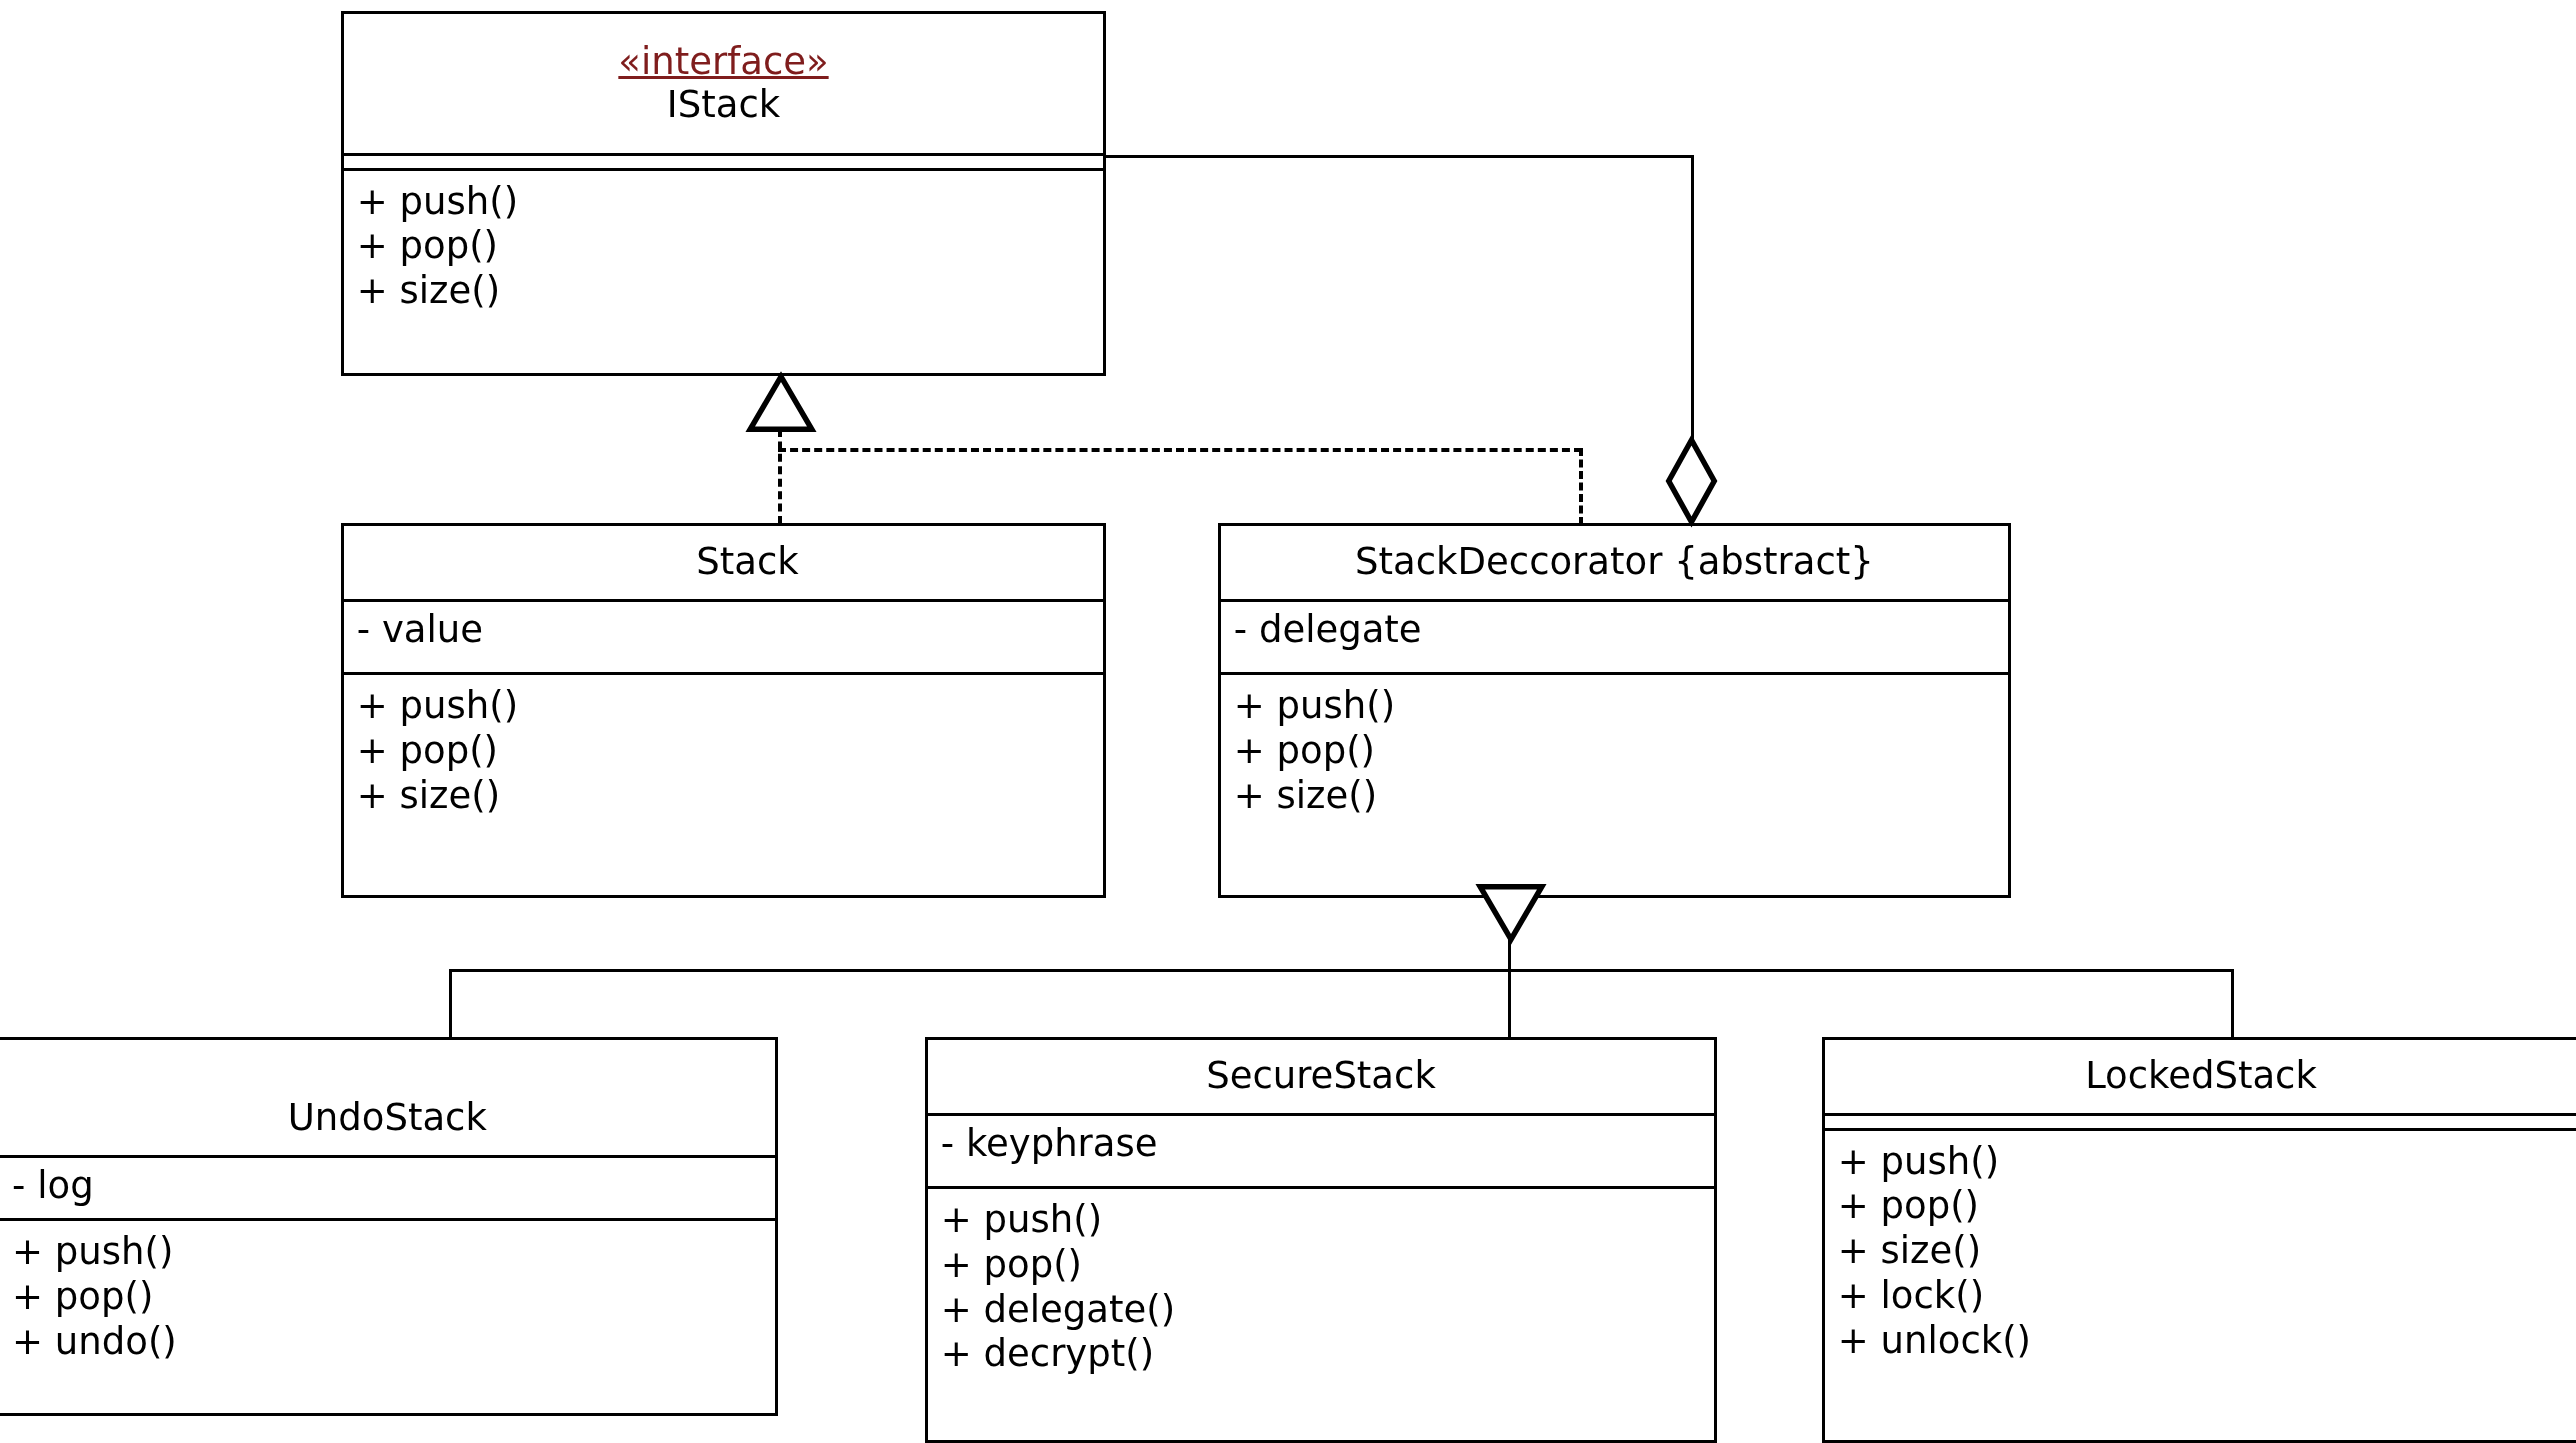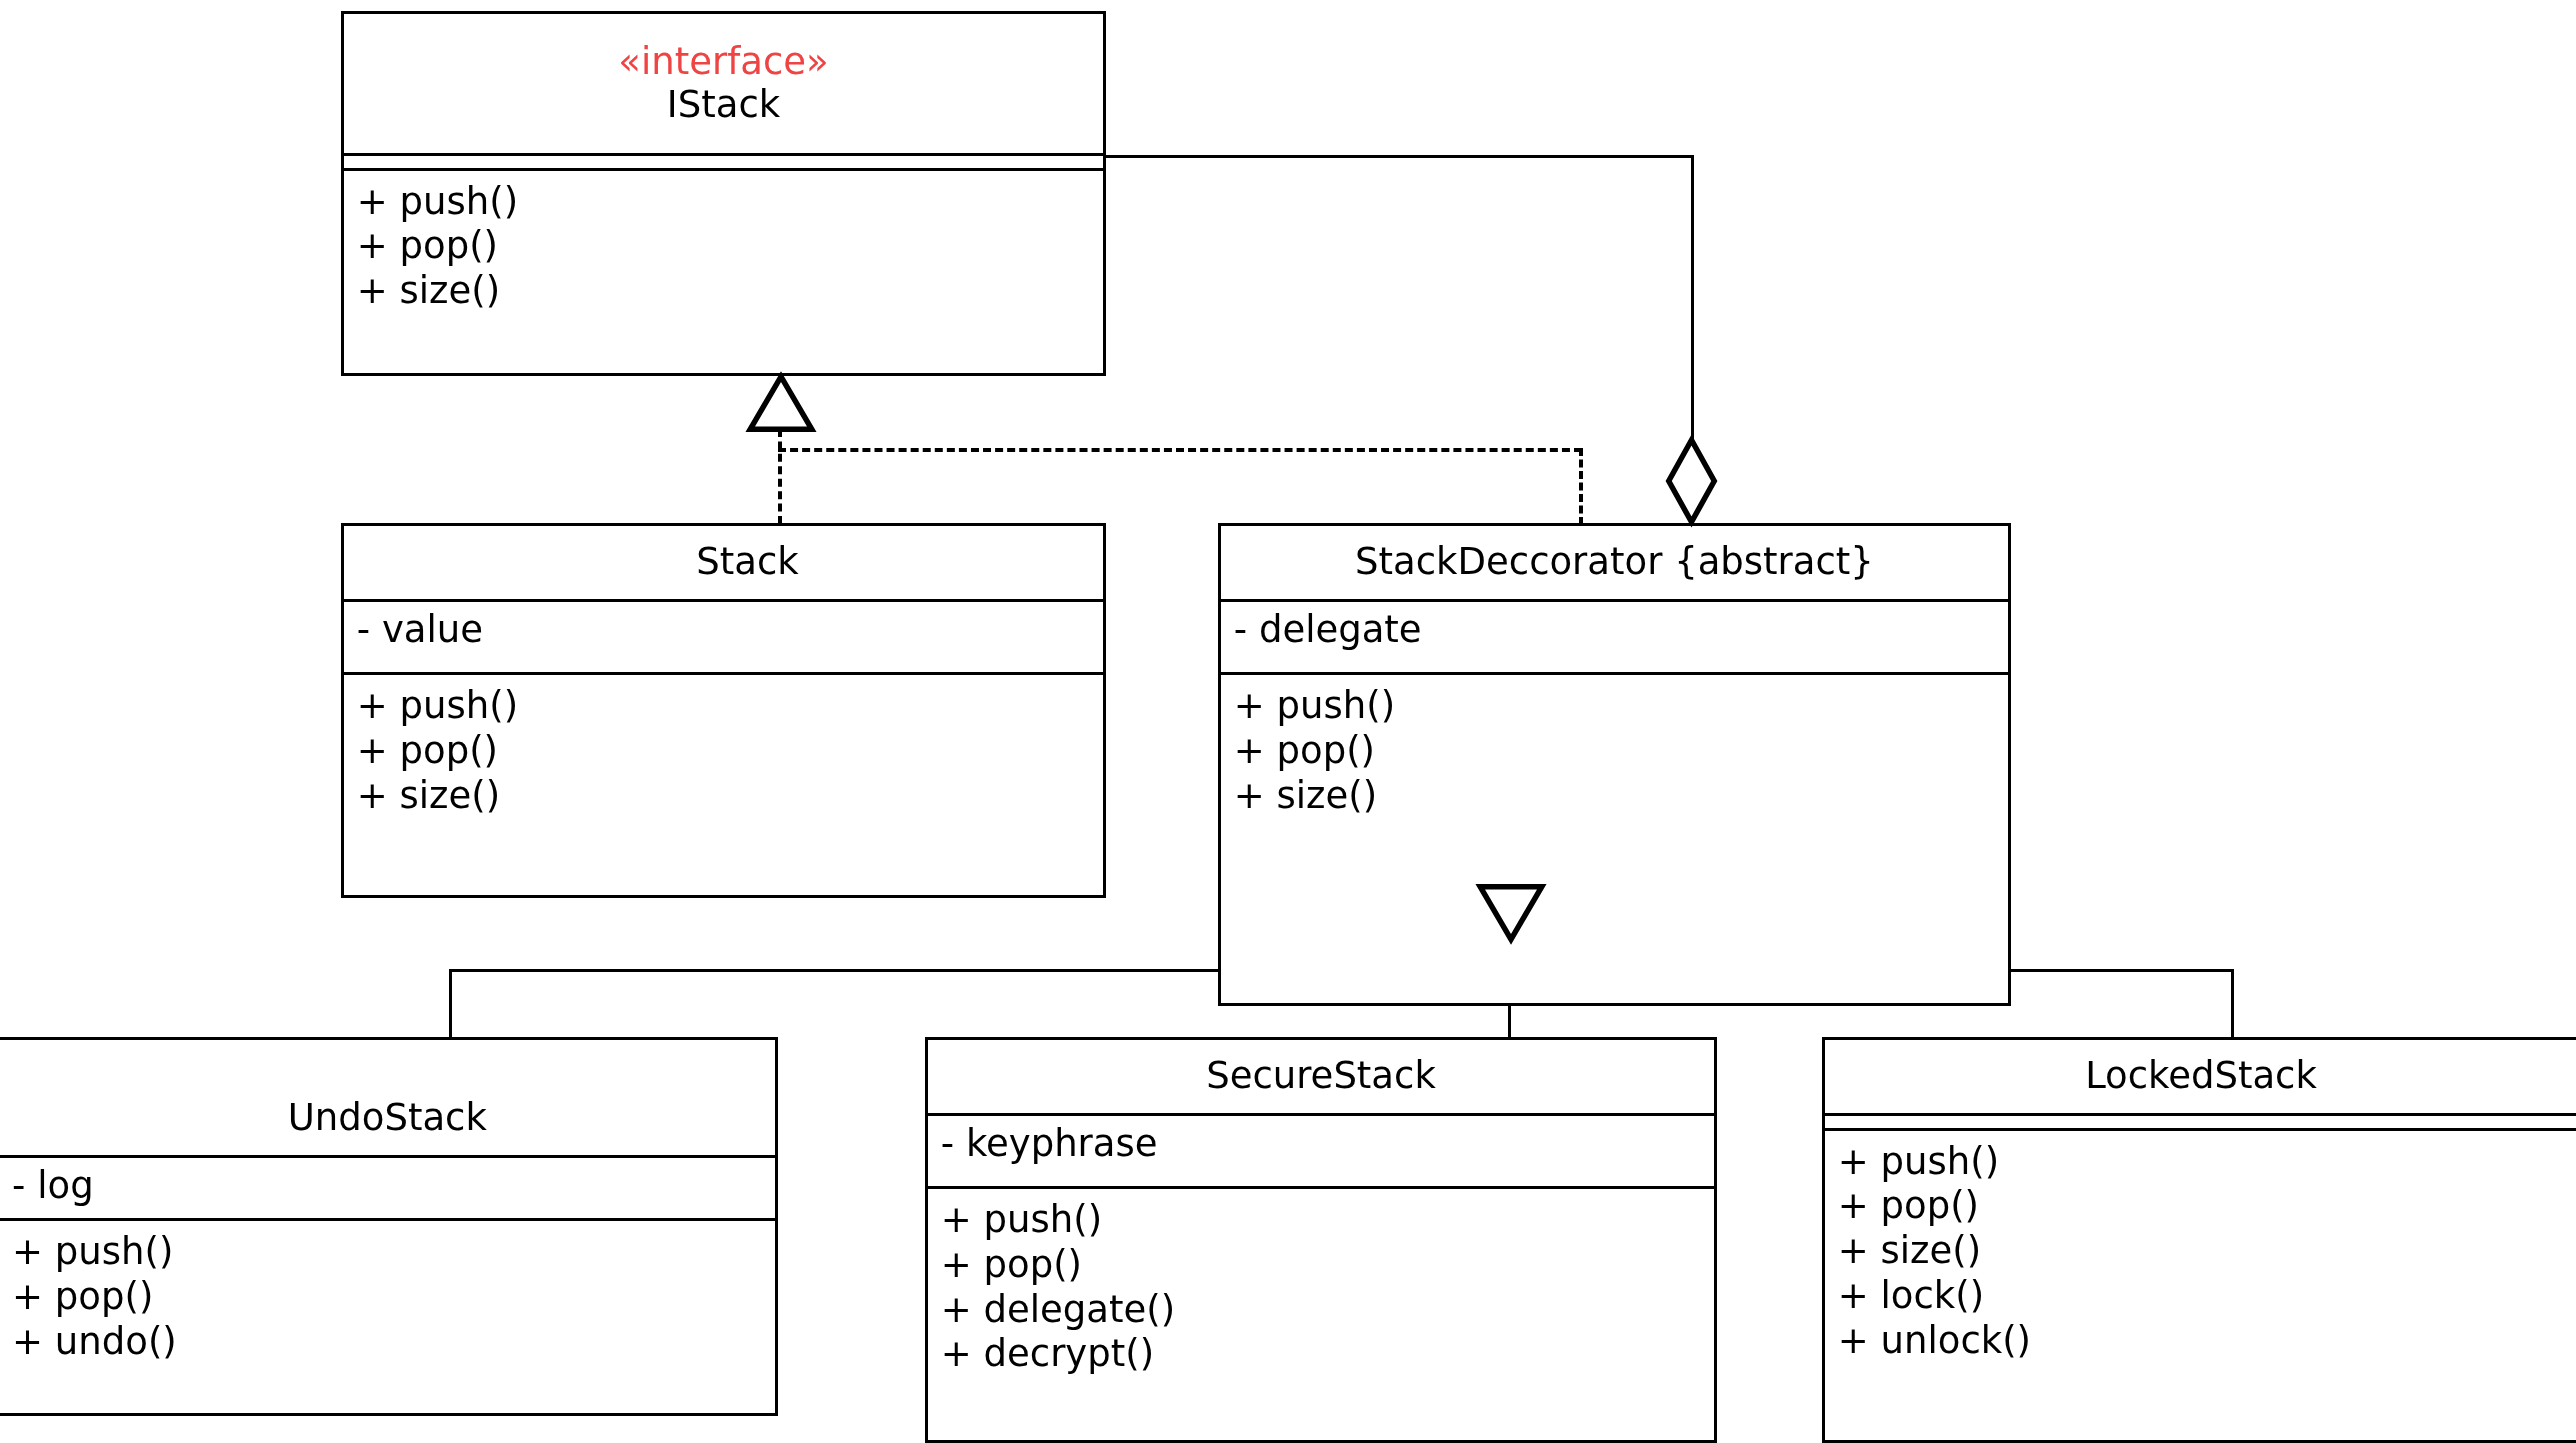--- a/index.html
+++ b/index.html
@@ -54,22 +54,23 @@
   }
   .cls-name {
     font-size: 37px;
     line-height: 1.15;
     color: #000000;
     white-space: nowrap;
   }
   .stereotype {
     font-size: 37px;
     line-height: 1.15;
-    color: #ef4444;
+    color: #7f1d1d;
     white-space: nowrap;
+    text-decoration: underline;
   }
   .member {
     font-size: 37px;
     line-height: 1.21;
     color: #000000;
     white-space: nowrap;
     text-align: left;
   }
   
   .edge-h {
@@ -154,21 +155,21 @@
     <div class="compartment comp-attrs" style="height:73px;">
       <div class="member">- value</div>
     </div>
     <div class="compartment comp-ops">
       <div class="member">+ push()</div>
       <div class="member">+ pop()</div>
       <div class="member">+ size()</div>
     </div>
   </div>
 
-  <div class="uml-class" style="left:1218px; top:523px; width:793px; height:483px;">
+  <div class="uml-class" style="left:1218px; top:523px; width:793px; height:375px;">
     <div class="compartment comp-name" style="height:73px;">
       <div class="cls-name">StackDeccorator {abstract}</div>
     </div>
     <div class="compartment comp-attrs" style="height:73px;">
       <div class="member">- delegate</div>
     </div>
     <div class="compartment comp-ops">
       <div class="member">+ push()</div>
       <div class="member">+ pop()</div>
       <div class="member">+ size()</div>

